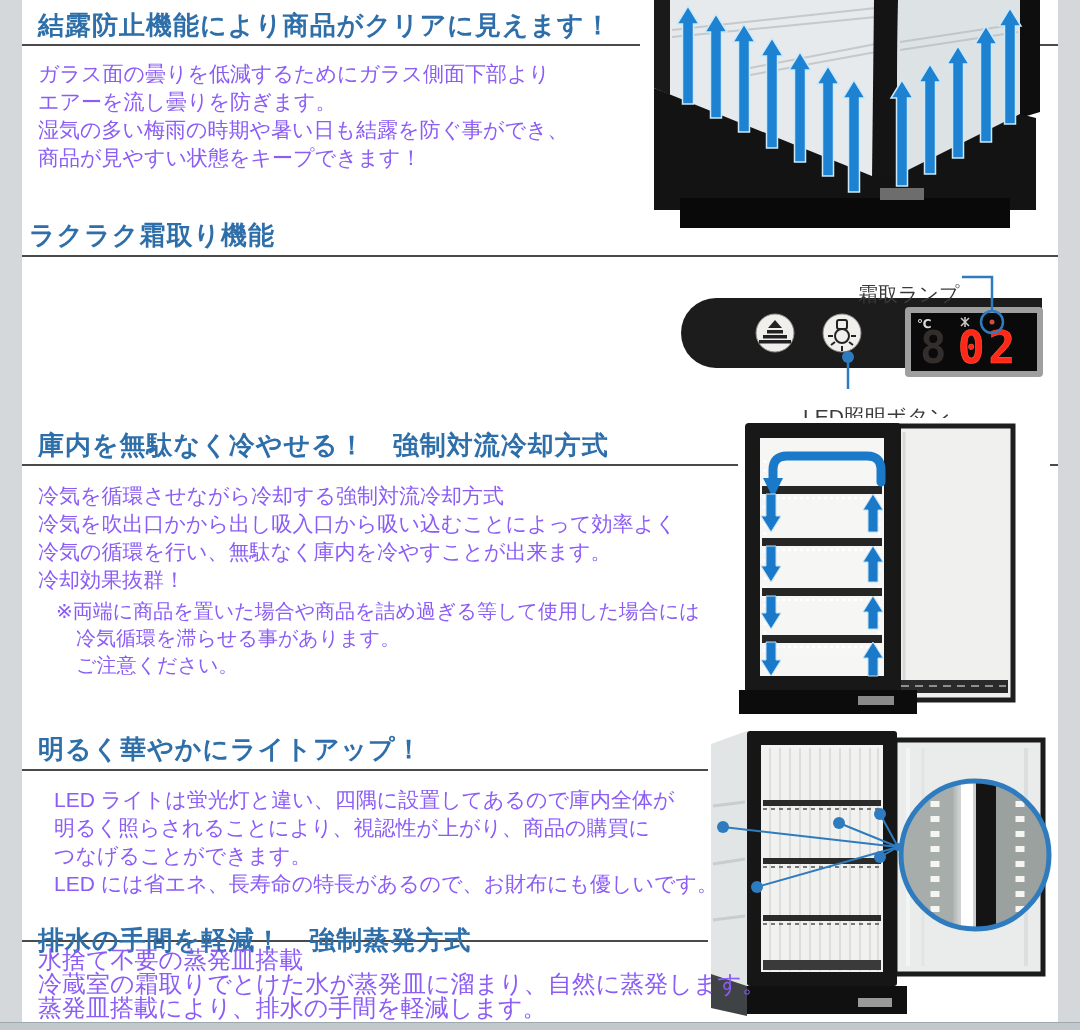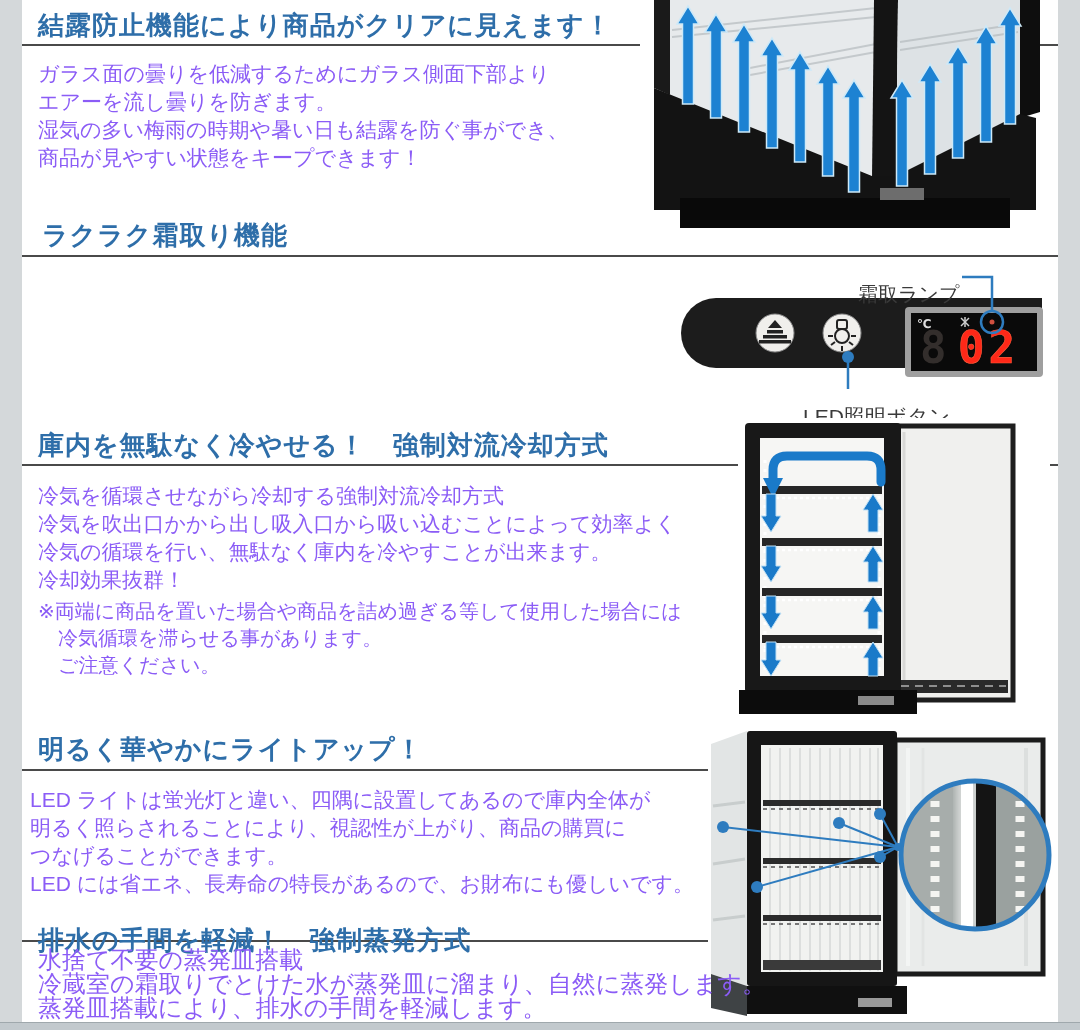--- a/index.html
+++ b/index.html
@@ -244,33 +244,33 @@
         </g>
       </svg>
     </div>
 
     <div class="h" style="left:16px;top:8px">結露防止機能により商品がクリアに見えます！</div>
     <div class="b" style="left:16px;top:60px">ガラス面の曇りを低減するためにガラス側面下部より
 エアーを流し曇りを防ぎます。
 湿気の多い梅雨の時期や暑い日も結露を防ぐ事ができ、
 商品が見やすい状態をキープできます！</div>
 
-    <div class="h" style="left:20px;top:218px">ラクラク霜取り機能</div>
+    <div class="h" style="left:7px;top:218px">ラクラク霜取り機能</div>
 
     <div class="h" style="left:16px;top:428px">庫内を無駄なく冷やせる！　強制対流冷却方式</div>
     <div class="b" style="left:16px;top:482px">冷気を循環させながら冷却する強制対流冷却方式
 冷気を吹出口かから出し吸入口から吸い込むことによって効率よく
 冷気の循環を行い、無駄なく庫内を冷やすことが出来ます。
 冷却効果抜群！</div>
-    <div class="b note" style="left:16px;top:598px">※両端に商品を置いた場合や商品を詰め過ぎる等して使用した場合には
+    <div class="b note" style="left:34px;top:598px">※両端に商品を置いた場合や商品を詰め過ぎる等して使用した場合には
 　冷気循環を滞らせる事があります。
 　ご注意ください。</div>
 
     <div class="h" style="left:16px;top:732px">明るく華やかにライトアップ！</div>
-    <div class="b" style="left:8px;top:786px">LED ライトは蛍光灯と違い、四隅に設置してあるので庫内全体が
+    <div class="b" style="left:32px;top:786px">LED ライトは蛍光灯と違い、四隅に設置してあるので庫内全体が
 明るく照らされることにより、視認性が上がり、商品の購買に
 つなげることができます。
 LED には省エネ、長寿命の特長があるので、お財布にも優しいです。</div>
 
     <div class="h" style="left:16px;top:923px">排水の手間を軽減！　強制蒸発方式</div>
     <div class="b" style="left:16px;top:948px;line-height:24px;font-size:24px">水捨て不要の蒸発皿搭載
 冷蔵室の霜取りでとけた水が蒸発皿に溜まり、自然に蒸発します。
 蒸発皿搭載により、排水の手間を軽減します。</div>
 
   </div>

